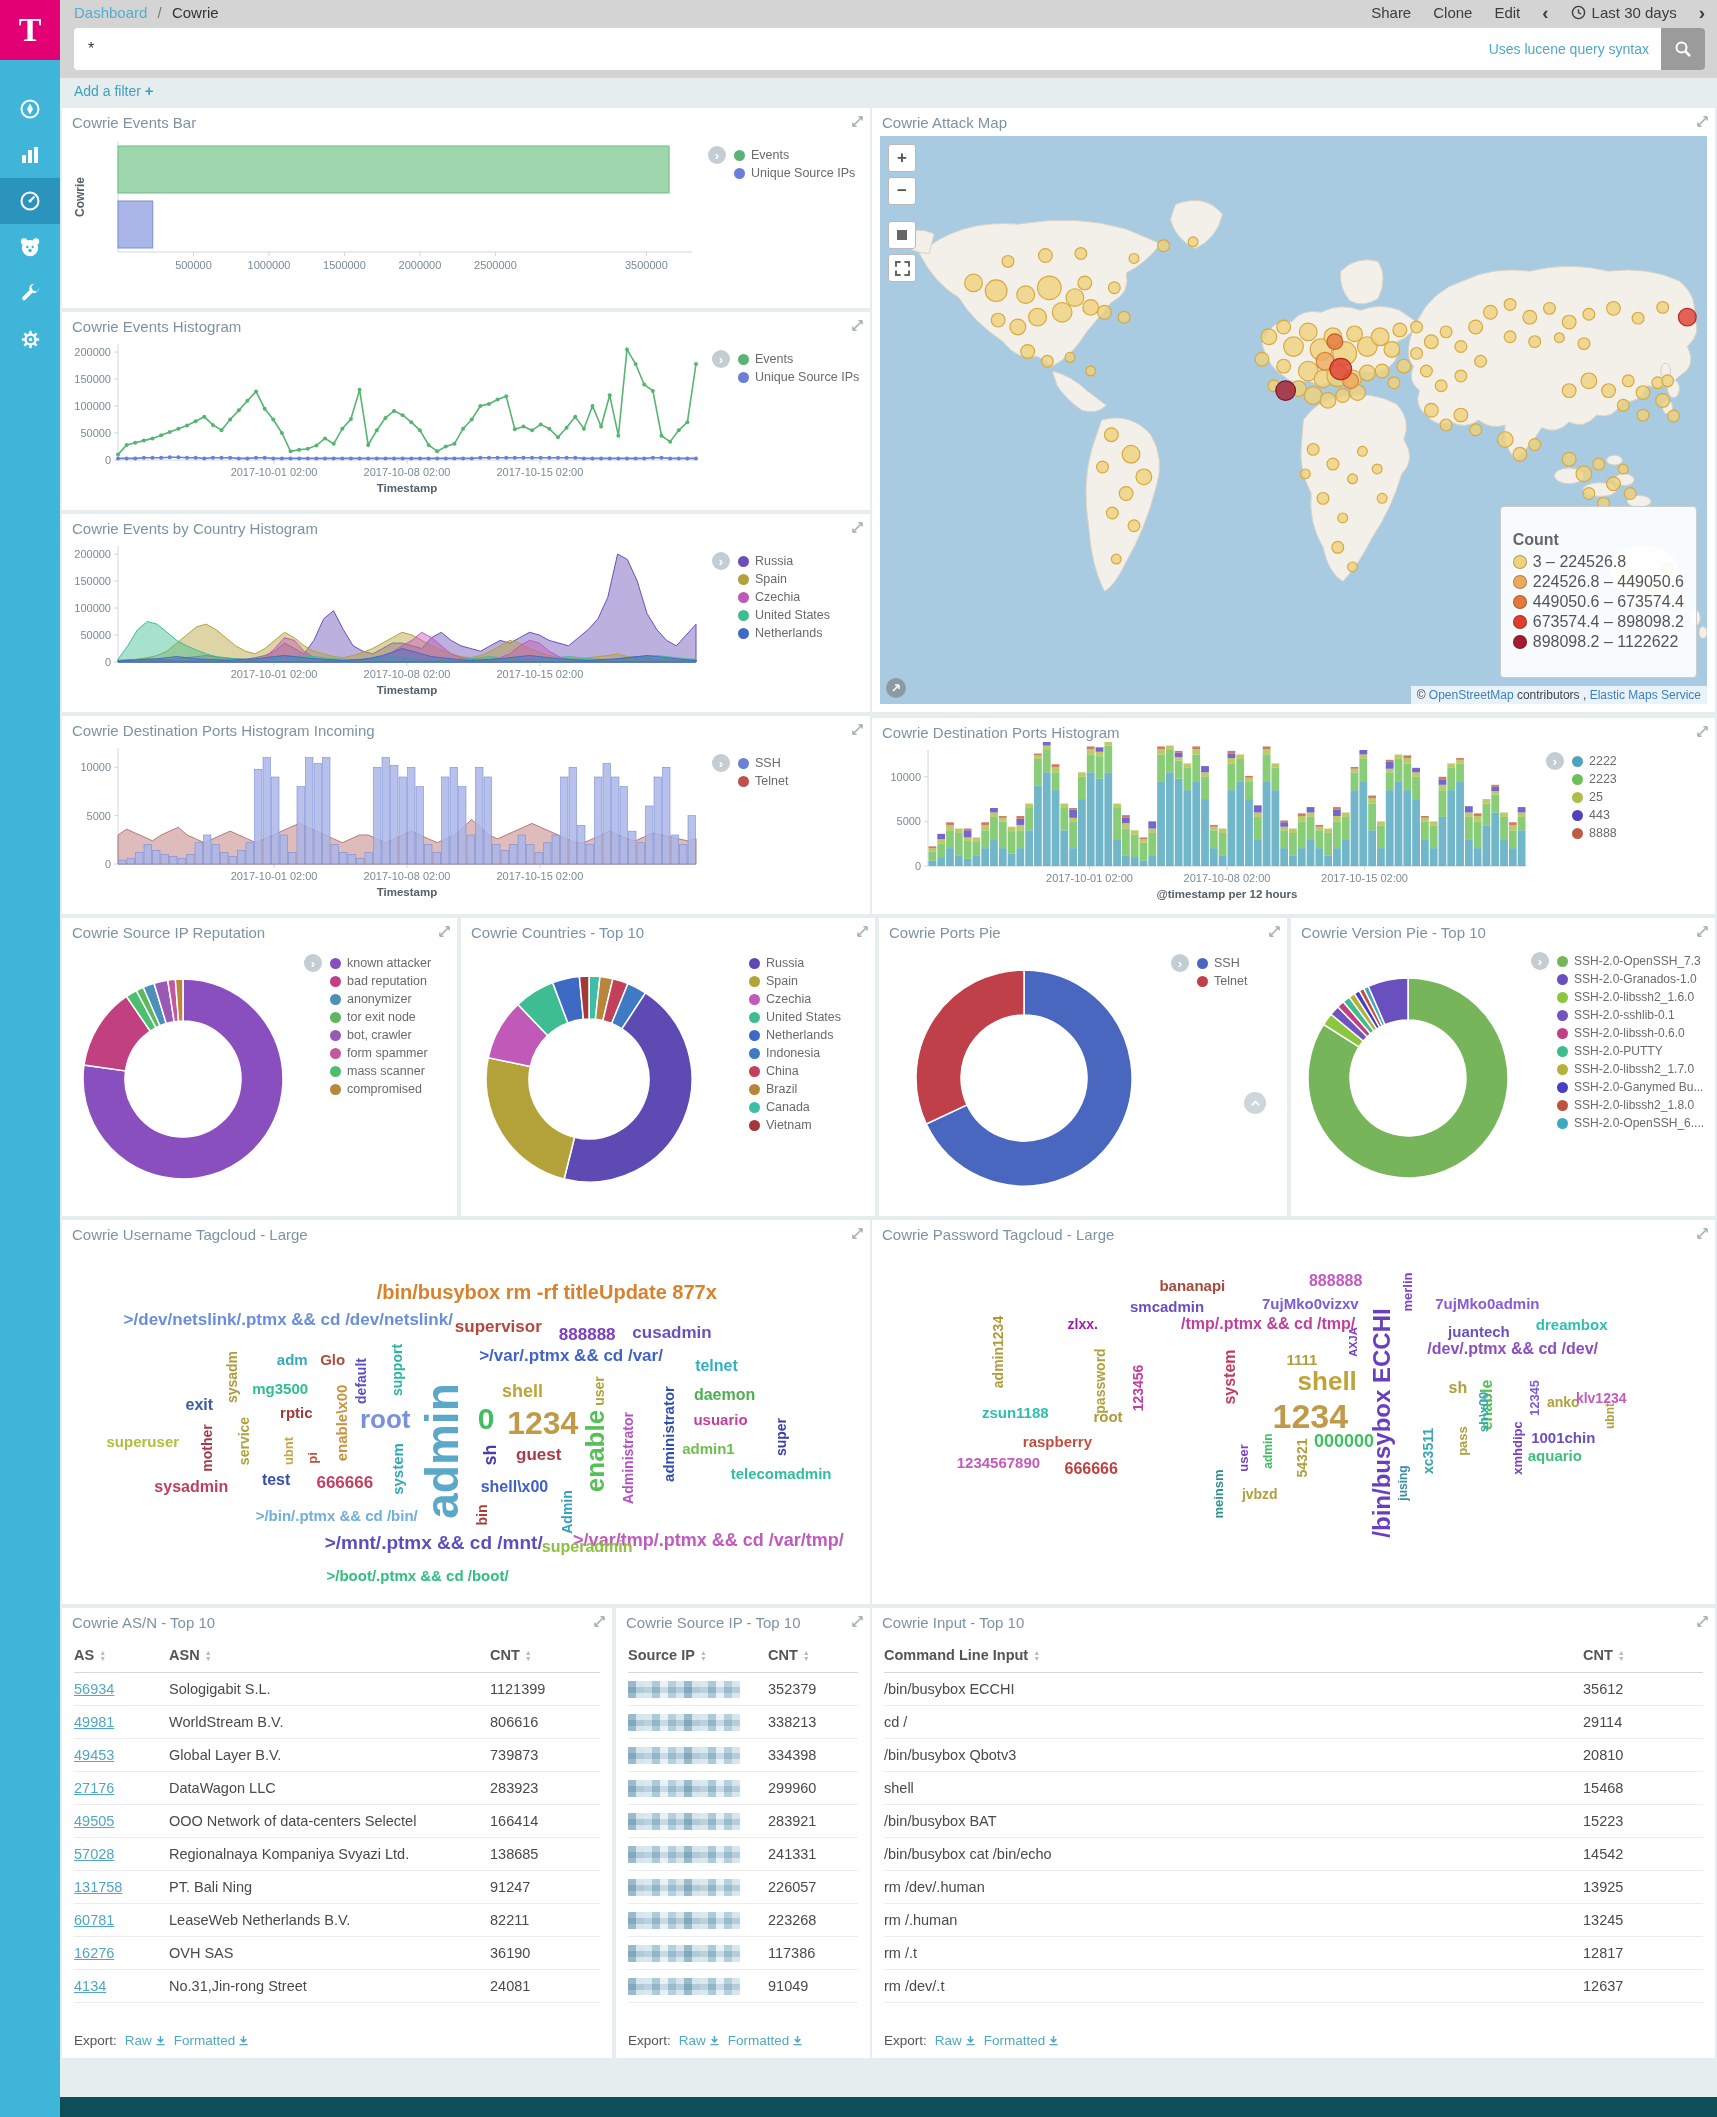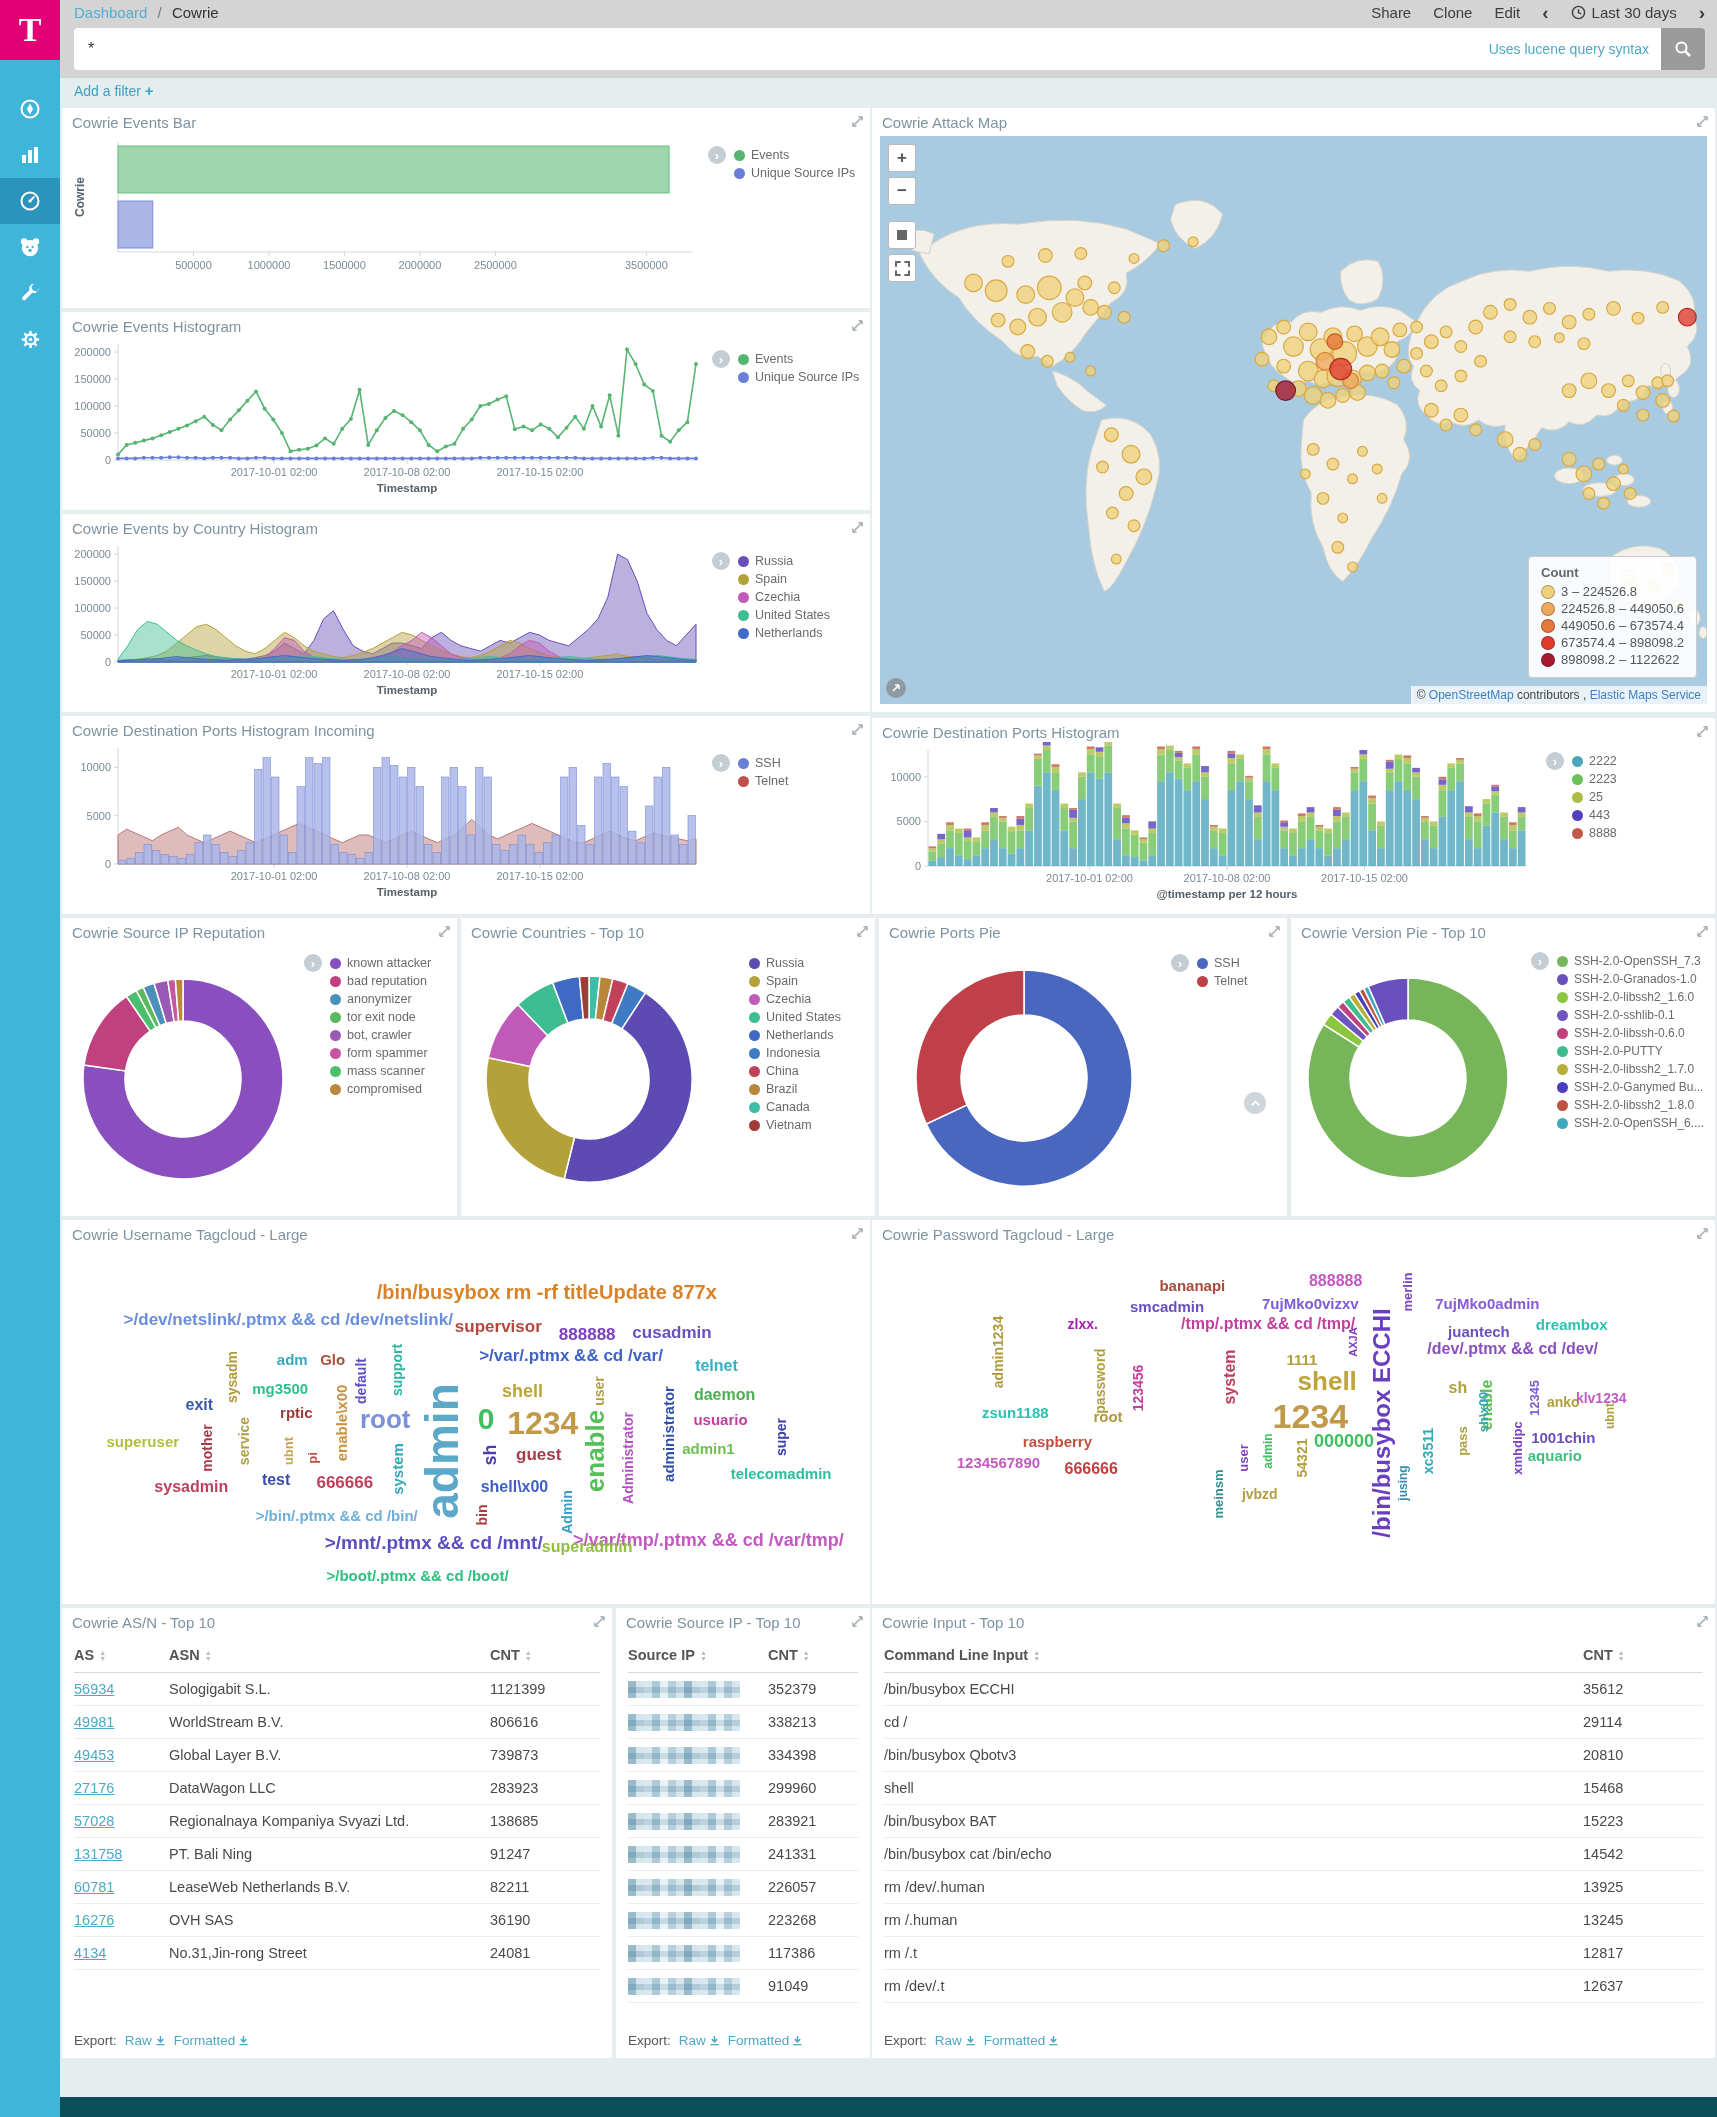--- a/index.html
+++ b/index.html
@@ -47,21 +47,21 @@
   .pix{width:112px;height:17px;border-radius:1px;
     background-image:linear-gradient(90deg,rgba(70,130,160,.55) 0 8px,rgba(120,170,195,.30) 8px 16px,rgba(170,205,220,.45) 16px 24px,rgba(90,150,175,.5) 24px 32px,rgba(200,222,232,.42) 32px 40px,rgba(110,160,185,.5) 40px 48px,rgba(150,190,210,.38) 48px 56px),
     linear-gradient(0deg,rgba(255,255,255,.35) 0 5px,rgba(60,110,140,.28) 5px 11px,rgba(255,255,255,.25) 11px 17px);
     background-size:56px 17px,112px 17px;filter:blur(.7px);}
   .exprow{position:absolute;left:12px;bottom:10px;font-size:13.5px;color:#555;display:flex;align-items:center;gap:8px;}
   .exprow a{color:#4fa8c5;text-decoration:none;display:inline-flex;align-items:center;gap:3px;cursor:pointer;}
   
   .mapwrap{position:absolute;left:8px;right:8px;top:28px;bottom:8px;background:#a9cbe1;overflow:hidden;}
   .mapctl{position:absolute;left:8px;top:8px;z-index:3;display:flex;flex-direction:column;gap:5px;}
   .mbtn{width:26px;height:26px;background:#fff;border:1px solid #b9b9b9;border-radius:3px;color:#555;font-size:17px;font-weight:bold;display:flex;align-items:center;justify-content:center;cursor:pointer;}
-  .maplegend{position:absolute;right:10px;bottom:26px;background:rgba(255,255,255,.92);border:1px solid #ccc;border-radius:4px;padding:8px 12px;font-size:13px;color:#555;z-index:3;}
+  .maplegend{position:absolute;right:10px;bottom:26px;background:rgba(255,255,255,.92);border:1px solid #ccc;border-radius:4px;padding:24px 12px;font-size:16px;color:#555;z-index:3;}
   .maplegend .t{font-weight:bold;margin-bottom:4px;color:#666;}
   .mlrow{display:flex;align-items:center;margin-bottom:2px;}
   .mldot{width:12px;height:12px;border-radius:50%;margin-right:6px;border:1px solid rgba(0,0,0,.25);}
   .attrib{position:absolute;right:0;bottom:0;background:rgba(255,255,255,.75);font-size:12px;color:#444;padding:2px 6px;z-index:3;}
   .attrib a{color:#3b7fc4;text-decoration:none;cursor:pointer;}
   .attrib-btn{position:absolute;left:6px;bottom:6px;width:20px;height:20px;border-radius:50%;background:#8e9aa2;z-index:3;display:flex;align-items:center;justify-content:center;cursor:pointer;}
   .collapse-btn{position:absolute;left:1244px;top:1092px;width:22px;height:22px;border-radius:50%;background:#cdd6db;color:#fff;display:flex;align-items:center;justify-content:center;font-weight:bold;cursor:pointer;z-index:4;}
   .bottombar{position:absolute;left:0;bottom:0;width:1717px;height:20px;background:#0d4f59;z-index:5;}
   svg text{font-family:"Liberation Sans",sans-serif;}
 </style>
@@ -1384,20 +1384,25 @@
             <div class="tcell" style="width: 95px;"><a>49453</a></div>
             <div class="tcell" style="width: auto; flex: 1 1 0%;">Global Layer B.V.</div>
             <div class="tcell" style="width: 110px;">739873</div>
           </div>
           <div class="trow">
             <div class="tcell" style="width: 95px;"><a>27176</a></div>
             <div class="tcell" style="width: auto; flex: 1 1 0%;">DataWagon LLC</div>
             <div class="tcell" style="width: 110px;">283923</div>
           </div>
           <div class="trow">
+            <div class="tcell" style="width: 95px;"><a>49505</a></div>
+            <div class="tcell" style="width: auto; flex: 1 1 0%;">OOO Network of data-centers Selectel</div>
+            <div class="tcell" style="width: 110px;">166414</div>
+          </div>
+          <div class="trow">
             <div class="tcell" style="width: 95px;"><a>57028</a></div>
             <div class="tcell" style="width: auto; flex: 1 1 0%;">Regionalnaya Kompaniya Svyazi Ltd.</div>
             <div class="tcell" style="width: 110px;">138685</div>
           </div>
           <div class="trow">
             <div class="tcell" style="width: 95px;"><a>131758</a></div>
             <div class="tcell" style="width: auto; flex: 1 1 0%;">PT. Bali Ning</div>
             <div class="tcell" style="width: 110px;">91247</div>
           </div>
           <div class="trow">

